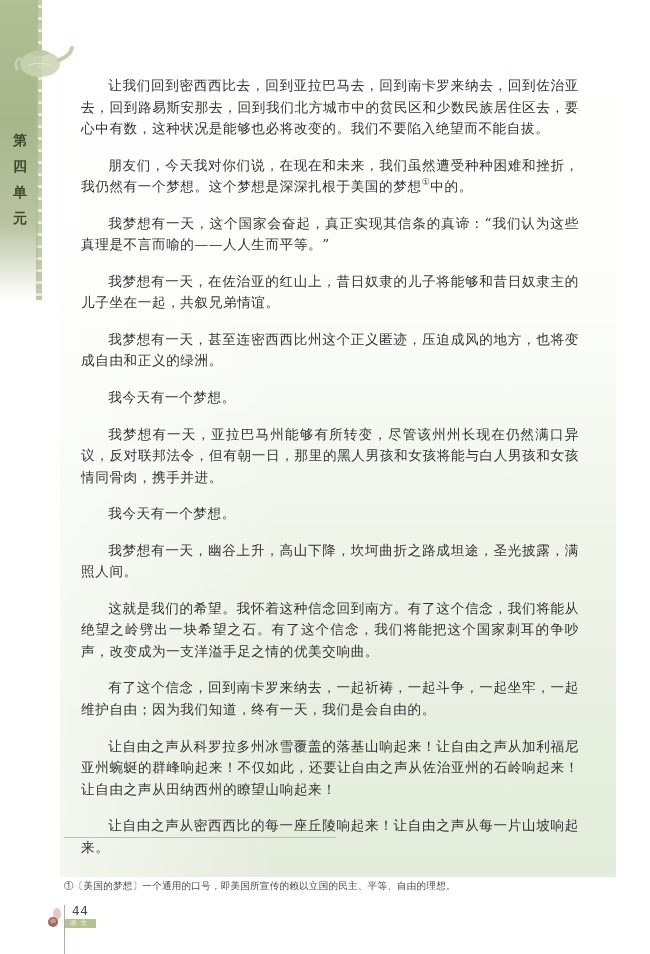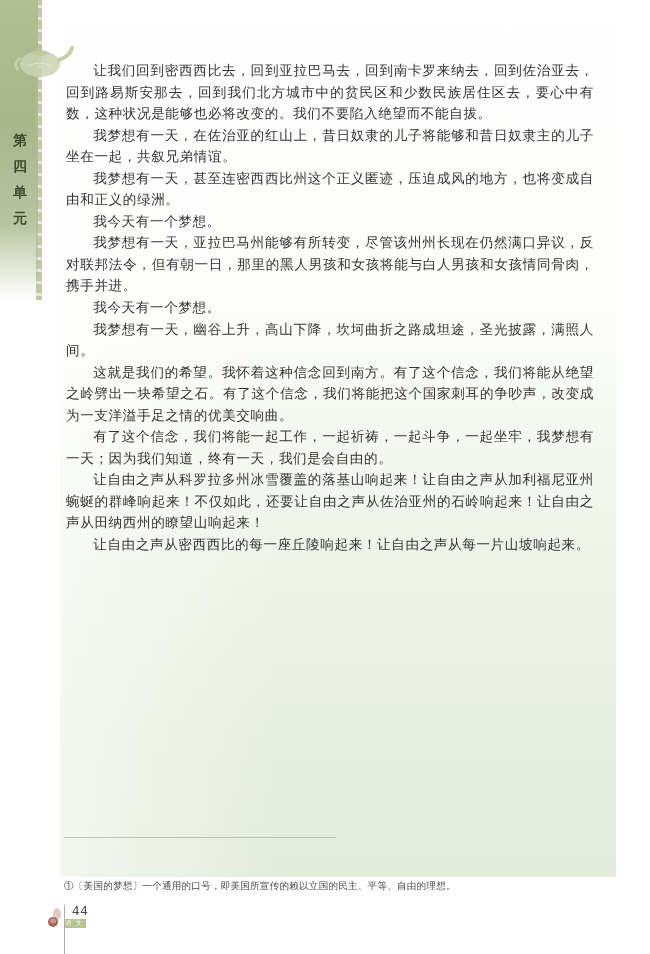--- a/index.html
+++ b/index.html
@@ -80,21 +80,21 @@
       left: 66px;
       top: 60px;
       width: 528px;
       font-size: 13.6px;
       line-height: 21.55px;
       letter-spacing: 0.6px;
       text-align: justify;
       color: #333333;
     }
     .body-text p {
-      margin: 0;
+      margin: 15px;
       text-indent: 2em;
     }
     .fn-mark {
       font-size: 9px;
       vertical-align: super;
       line-height: 0;
     }
     .fn-rule {
       position: absolute;
       left: 64px;
@@ -129,21 +129,21 @@
       font-family: "DejaVu Sans", "Liberation Sans", sans-serif;
       font-size: 12px;
       color: #444444;
       letter-spacing: 0.5px;
       text-align: right;
     }
     .subject-tag {
       position: absolute;
       left: 65px;
       top: 919px;
-      width: 21px;
+      width: 31px;
       height: 9px;
       background: #b5c38f;
       color: #f4f7ec;
       font-family: "DejaVu Sans", "Liberation Sans", sans-serif;
       font-size: 6.5px;
       line-height: 9px;
       text-align: center;
       letter-spacing: 4px;
     }
     .shell-ornament {
@@ -167,28 +167,30 @@
   <rect x="27" y="8" width="5" height="5" rx="2" fill="#b7c39a"></rect>
   <path d="M49 22 Q60 18 62 10" stroke="#c3ceab" stroke-width="4" fill="none" stroke-linecap="round"></path>
   <path d="M11 20 Q2 24 8 32" stroke="#c3ceab" stroke-width="3" fill="none"></path>
   <path d="M18 28 Q30 22 42 28" stroke="#dfe6cf" stroke-width="1" fill="none"></path>
 </svg>
 
 <div class="unit-label">第四单元</div>
 
 <div class="body-text">
   <p><span>让我们回到密西西比去，回到亚拉巴马去，回到南卡罗来纳去，回到佐治亚去，回到路易斯安那去，回到我们北方城市中的贫民区和少数民族居住区去，要心中有数，这种状况是能够也必将改变的。我们不要陷入绝望而不能自拔。</span></p>
+  <p><span>朋友们，今天我对你们说，在现在和未来，我们虽然遭受种种困难和挫折，我仍然有一个梦想。这个梦想是深深扎根于美国的梦想</span><span class="fn-mark">①</span><span>中的。</span></p>
+  <p><span>我梦想有一天，这个国家会奋起，真正实现其信条的真谛：“我们认为这些真理是不言而喻的——人人生而平等。”</span></p>
   <p><span>我梦想有一天，在佐治亚的红山上，昔日奴隶的儿子将能够和昔日奴隶主的儿子坐在一起，共叙兄弟情谊。</span></p>
   <p><span>我梦想有一天，甚至连密西西比州这个正义匿迹，压迫成风的地方，也将变成自由和正义的绿洲。</span></p>
   <p><span>我今天有一个梦想。</span></p>
   <p><span>我梦想有一天，亚拉巴马州能够有所转变，尽管该州州长现在仍然满口异议，反对联邦法令，但有朝一日，那里的黑人男孩和女孩将能与白人男孩和女孩情同骨肉，携手并进。</span></p>
   <p><span>我今天有一个梦想。</span></p>
   <p><span>我梦想有一天，幽谷上升，高山下降，坎坷曲折之路成坦途，圣光披露，满照人间。</span></p>
   <p><span>这就是我们的希望。我怀着这种信念回到南方。有了这个信念，我们将能从绝望之岭劈出一块希望之石。有了这个信念，我们将能把这个国家刺耳的争吵声，改变成为一支洋溢手足之情的优美交响曲。</span></p>
-  <p><span>有了这个信念，我们将能一起工作，一起祈祷，一起斗争，一起坐牢，我梦想有一天；因为我们知道，终有一天，我们是会自由的。</span></p>
+  <p><span>有了这个信念，回到南卡罗来纳去，一起祈祷，一起斗争，一起坐牢，一起维护自由；因为我们知道，终有一天，我们是会自由的。</span></p>
   <p><span>让自由之声从科罗拉多州冰雪覆盖的落基山响起来！让自由之声从加利福尼亚州蜿蜒的群峰响起来！不仅如此，还要让自由之声从佐治亚州的石岭响起来！让自由之声从田纳西州的瞭望山响起来！</span></p>
   <p><span>让自由之声从密西西比的每一座丘陵响起来！让自由之声从每一片山坡响起来。</span></p>
 </div>
 
 <div class="fn-rule"></div>
 <div class="footnote">①〔美国的梦想〕一个通用的口号，即美国所宣传的赖以立国的民主、平等、自由的理想。</div>
 
 <svg class="shell-ornament" viewBox="0 0 16 22">
   <ellipse cx="10" cy="7" rx="4" ry="6" fill="#e3c9c4"></ellipse>
   <ellipse cx="6" cy="15" rx="5" ry="5" fill="#9c6a5c"></ellipse>

